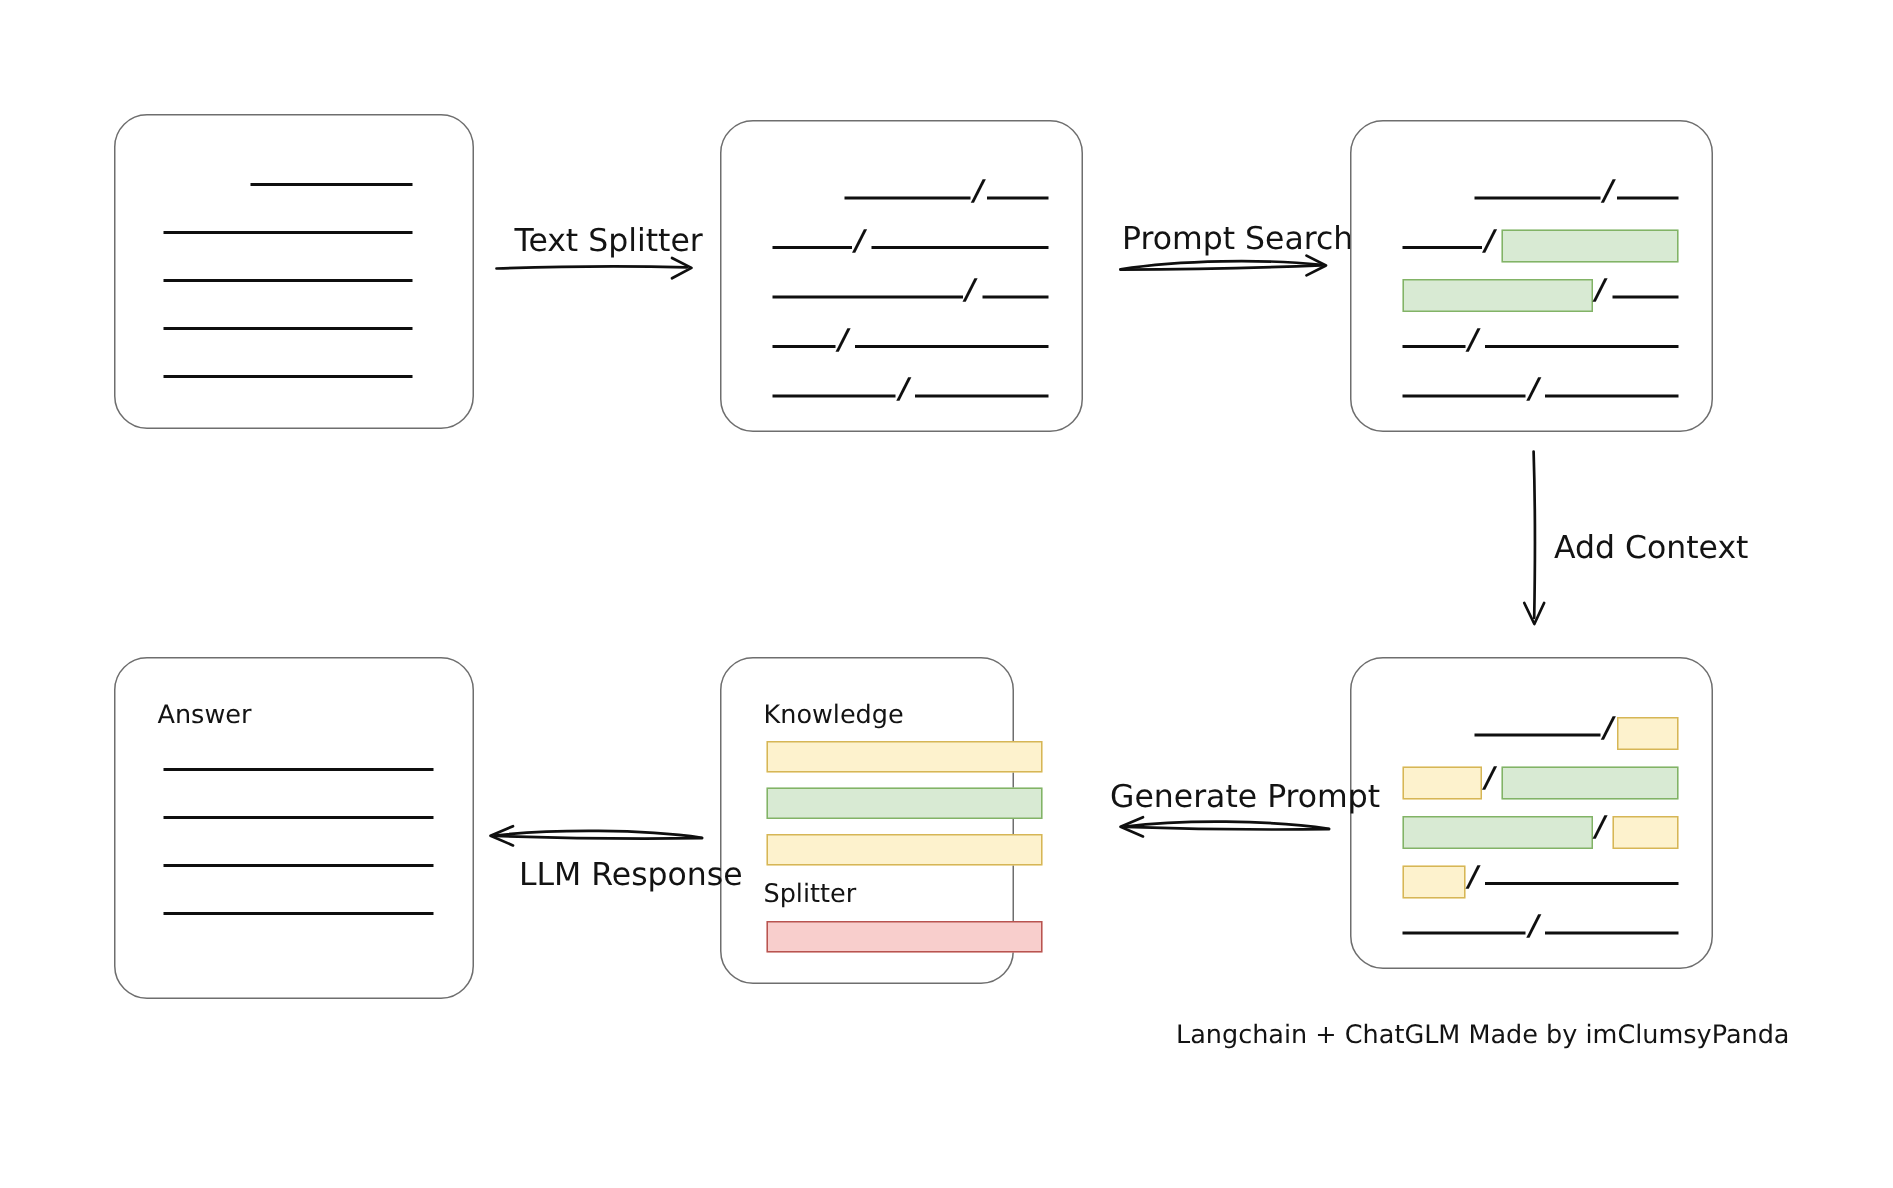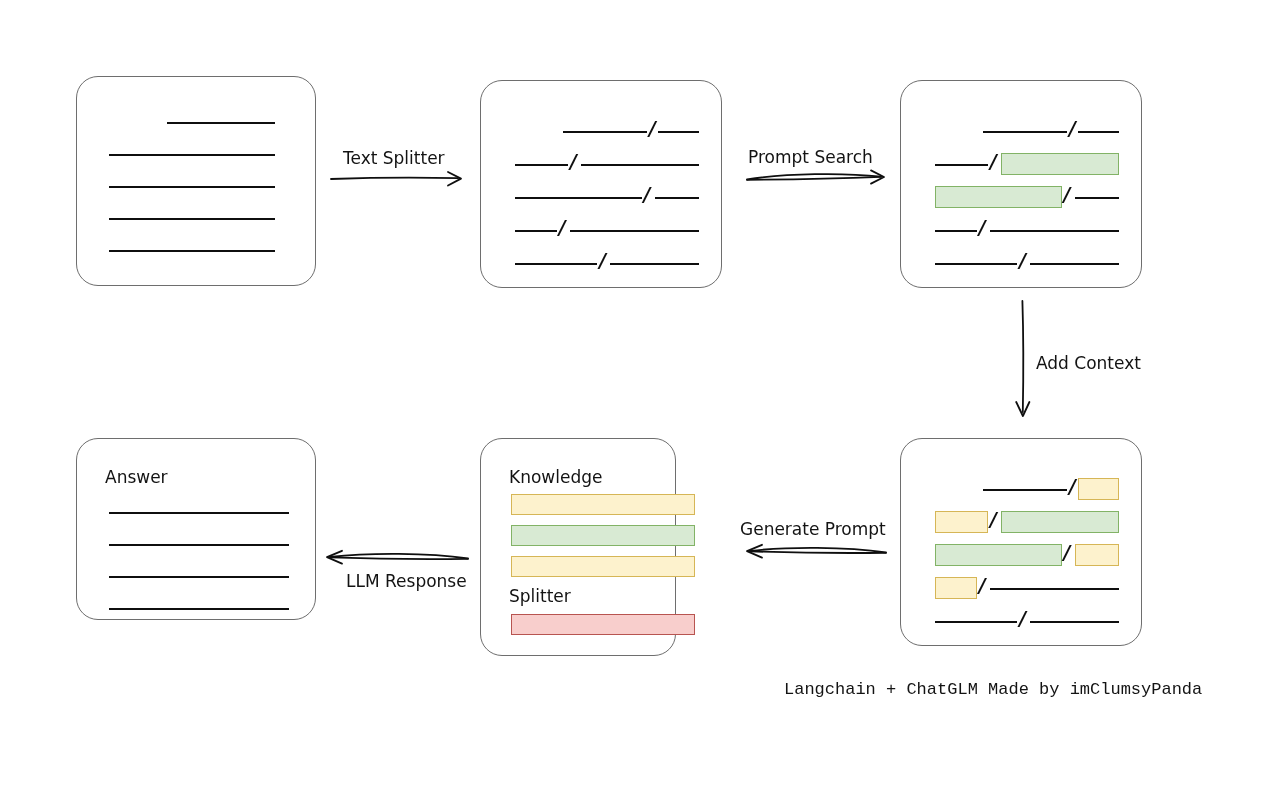--- a/index.html
+++ b/index.html
@@ -82,21 +82,21 @@
     font-family: "DejaVu Sans", sans-serif;
     font-size: 17px;
     color: #131313;
     white-space: nowrap;
   }
 
   
   .edge-label {
     position: absolute;
     font-family: "DejaVu Sans", sans-serif;
-    font-size: 17px;
+    font-size: 21px;
     color: #131313;
     white-space: nowrap;
   }
 
   
   .arrow-svg {
     position: absolute;
     overflow: visible;
   }
   .arrow-svg path,
@@ -233,27 +233,27 @@
     </div>
   </div>
 
   <div class="edge-label" style="left:346px; top:525px;margin-top:46px;">LLM Response</div>
   <svg class="arrow-svg" style="left:318px; top:546px;" width="152" height="26" viewBox="0 0 152 26">
     <path d="M150,12.5 C110,6.8 52,6.6 12,11"></path>
     <path d="M150,12.8 C108,13.4 52,12.7 12,11.3"></path>
     <polyline points="24,4.8 9,11.2 24,17.6"></polyline>
   </svg>
 
-  <div class="doc-box" style="left:76px; top:438px; width:240px; height:182px;">
+  <div class="doc-box" style="left:76px; top:438px; width:240px; height:228px;">
     <div class="box-inner">
       <div class="box-label" style="left:28px; top:28px;">Answer</div>
       <div id="answer-lines">
           <div class="rule" style="left: 32px; width: 180px; top: 73px;"></div>
           <div class="rule" style="left: 32px; width: 180px; top: 105px;"></div>
           <div class="rule" style="left: 32px; width: 180px; top: 137px;"></div>
           <div class="rule" style="left: 32px; width: 180px; top: 169px;"></div>
         </div>
     </div>
   </div>
 
-  <div class="caption" style="left:784px; top:680px;font-family:Liberation Mono, monospace;">Langchain + ChatGLM Made by imClumsyPanda</div>
+  <div class="caption" style="left:784px; top:680px;">Langchain + ChatGLM Made by imClumsyPanda</div>
 
 </div>
 
 </body></html>

